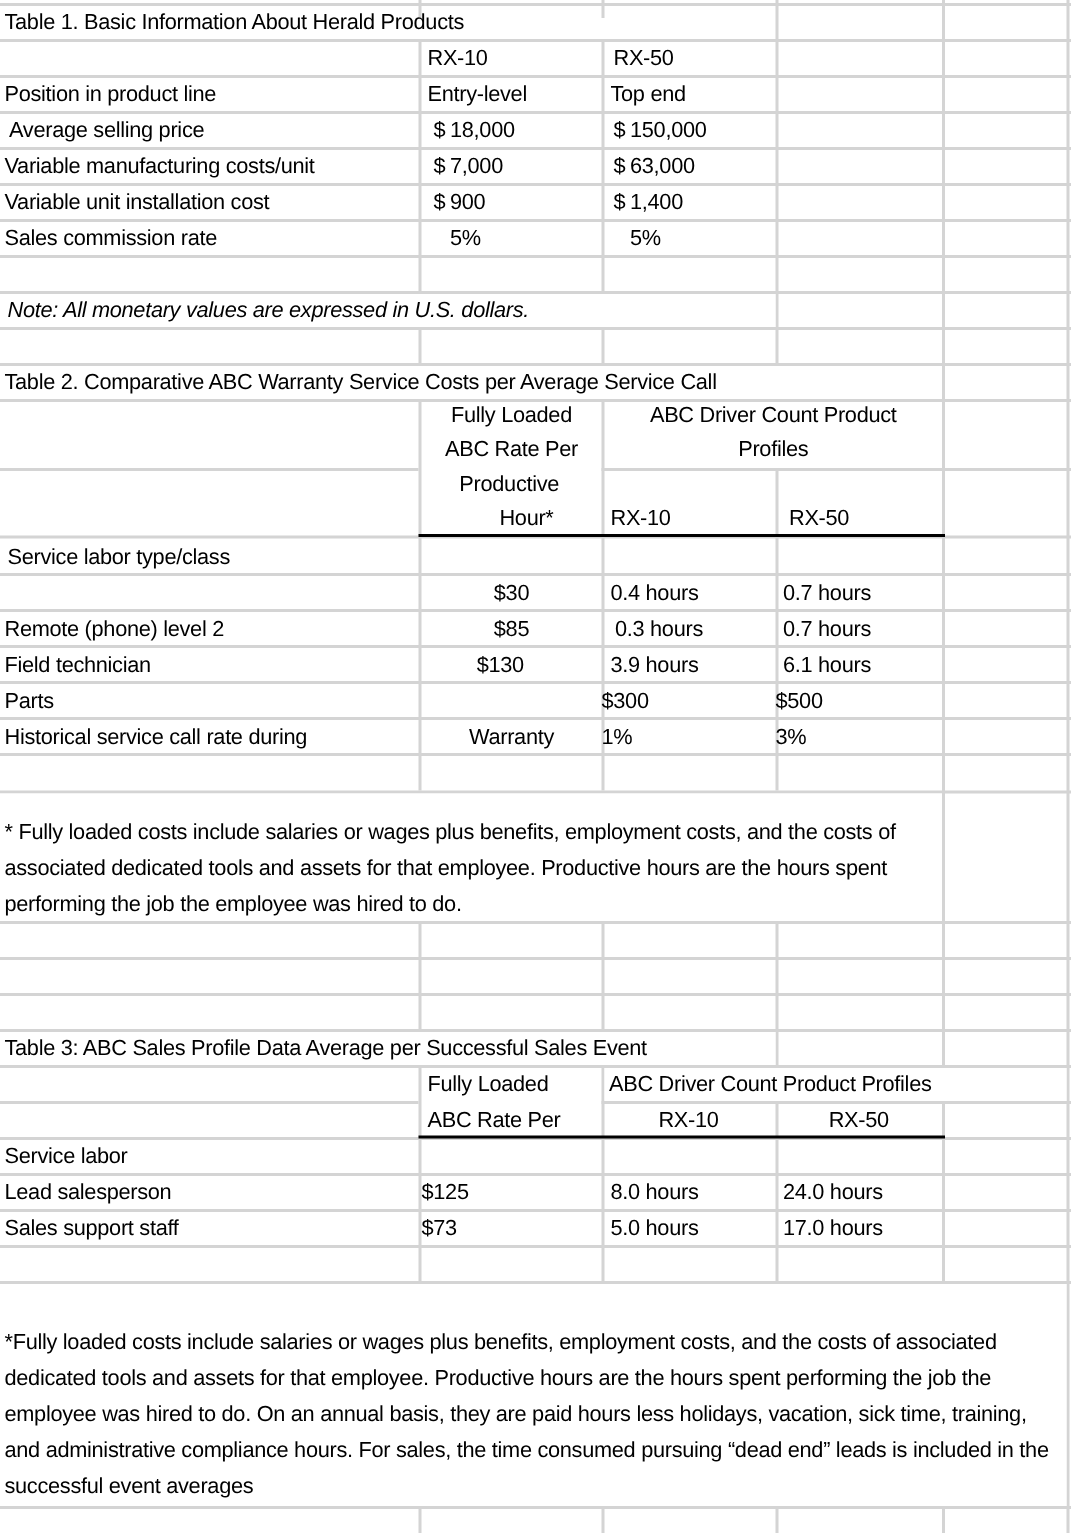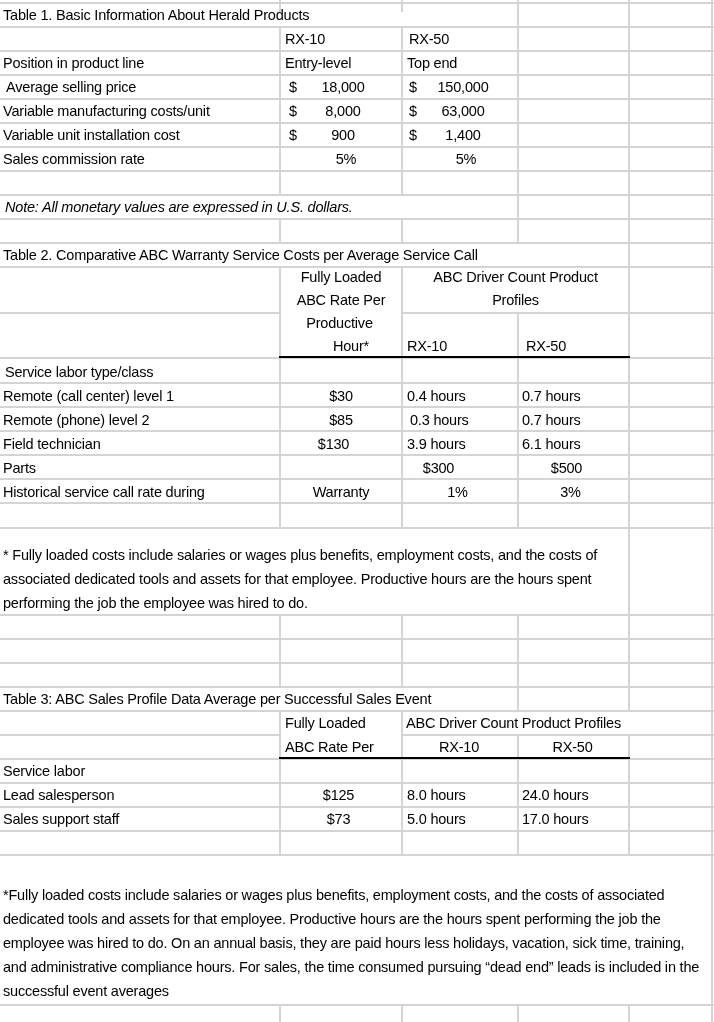--- a/index.html
+++ b/index.html
@@ -4,21 +4,21 @@
 <style>
   html, body { margin:0; padding:0; background:#ffffff; }
   body { width:714px; height:1022px; position:relative; overflow:hidden;
          font-family:"Liberation Sans", "DejaVu Sans", sans-serif; color:#000; }
   .sheet { position:absolute; left:0; top:0; width:714px; height:1022px; }
   .h { position:absolute; height:2px; background:#d4d4d4; }
   .v { position:absolute; width:2px; background:#d4d4d4; }
   .thick { position:absolute; height:2px; background:#000; }
   .blank { position:absolute; background:#fff; }
   .c { position:absolute; font-size:14.5px; line-height:22px; white-space:nowrap; letter-spacing:-0.2px; }
-  .r { text-align:center; }
+  .r { text-align:left; }
   .ctr { text-align:center; }
   .it { font-style:italic; }
   .para { position:absolute; font-size:14.5px; line-height:24px; white-space:normal; letter-spacing:-0.2px; }
 </style>
 </head>
 <body>
 
 <div class="sheet">
 
   <div class="h" style="left:0;top:2px;width:714px"></div>
@@ -101,21 +101,21 @@
   <div class="c" style="left:407px;top:52px">Top end</div>
 
   <div class="c" style="left:3px;top:76px;white-space:pre"> Average selling price</div>
   <div class="c" style="left:289px;top:76px">$</div>
   <div class="c r" style="left:300px;top:76px;width:86px">18,000</div>
   <div class="c" style="left:409px;top:76px">$</div>
   <div class="c r" style="left:420px;top:76px;width:86px">150,000</div>
 
   <div class="c" style="left:3px;top:100px">Variable manufacturing costs/unit</div>
   <div class="c" style="left:289px;top:100px">$</div>
-  <div class="c r" style="left:300px;top:100px;width:86px">8,000</div>
+  <div class="c r" style="left:300px;top:100px;width:86px">7,000</div>
   <div class="c" style="left:409px;top:100px">$</div>
   <div class="c r" style="left:420px;top:100px;width:86px">63,000</div>
 
   <div class="c" style="left:3px;top:124px">Variable unit installation cost</div>
   <div class="c" style="left:289px;top:124px">$</div>
   <div class="c r" style="left:300px;top:124px;width:86px">900</div>
   <div class="c" style="left:409px;top:124px">$</div>
   <div class="c r" style="left:420px;top:124px;width:86px">1,400</div>
 
   <div class="c" style="left:3px;top:148px">Sales commission rate</div>
@@ -134,21 +134,20 @@
   <div class="c ctr" style="left:281px;top:335px;width:140px">Hour*</div>
 
   <div class="c ctr" style="left:403px;top:266px;width:225px">ABC Driver Count Product</div>
   <div class="c ctr" style="left:403px;top:289px;width:225px">Profiles</div>
 
   <div class="c" style="left:407px;top:335px">RX-10</div>
   <div class="c" style="left:526px;top:335px">RX-50</div>
 
   <div class="c" style="left:5px;top:361px">Service labor type/class</div>
 
-  <div class="c" style="left:3px;top:385px">Remote (call center) level 1</div>
   <div class="c ctr" style="left:281px;top:385px;width:120px">$30</div>
   <div class="c" style="left:407px;top:385px">0.4 hours</div>
   <div class="c" style="left:522px;top:385px">0.7 hours</div>
 
   <div class="c" style="left:3px;top:409px">Remote (phone) level 2</div>
   <div class="c ctr" style="left:281px;top:409px;width:120px">$85</div>
   <div class="c" style="left:410px;top:409px">0.3 hours</div>
   <div class="c" style="left:522px;top:409px">0.7 hours</div>
 
   <div class="c" style="left:3px;top:433px">Field technician</div>

